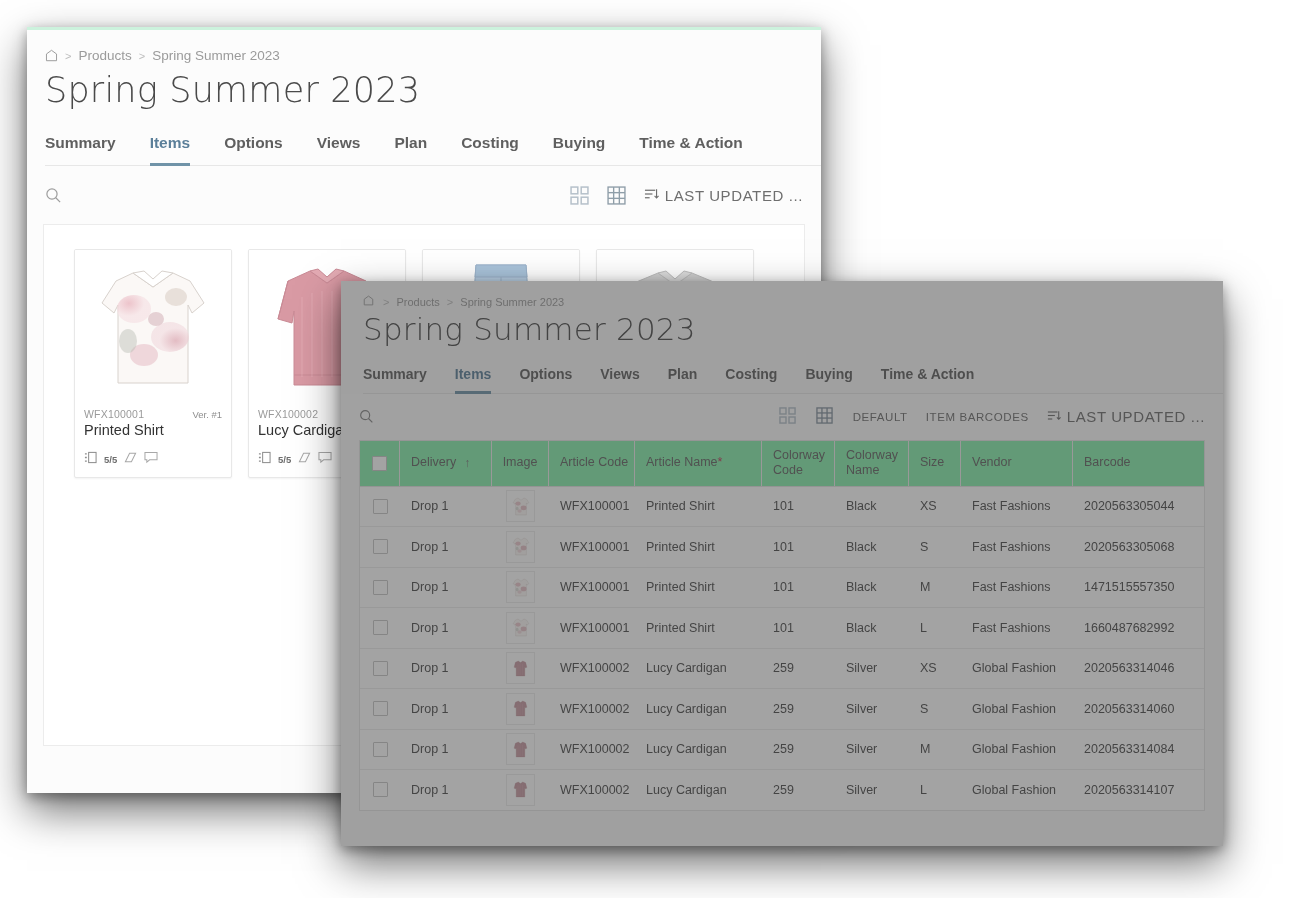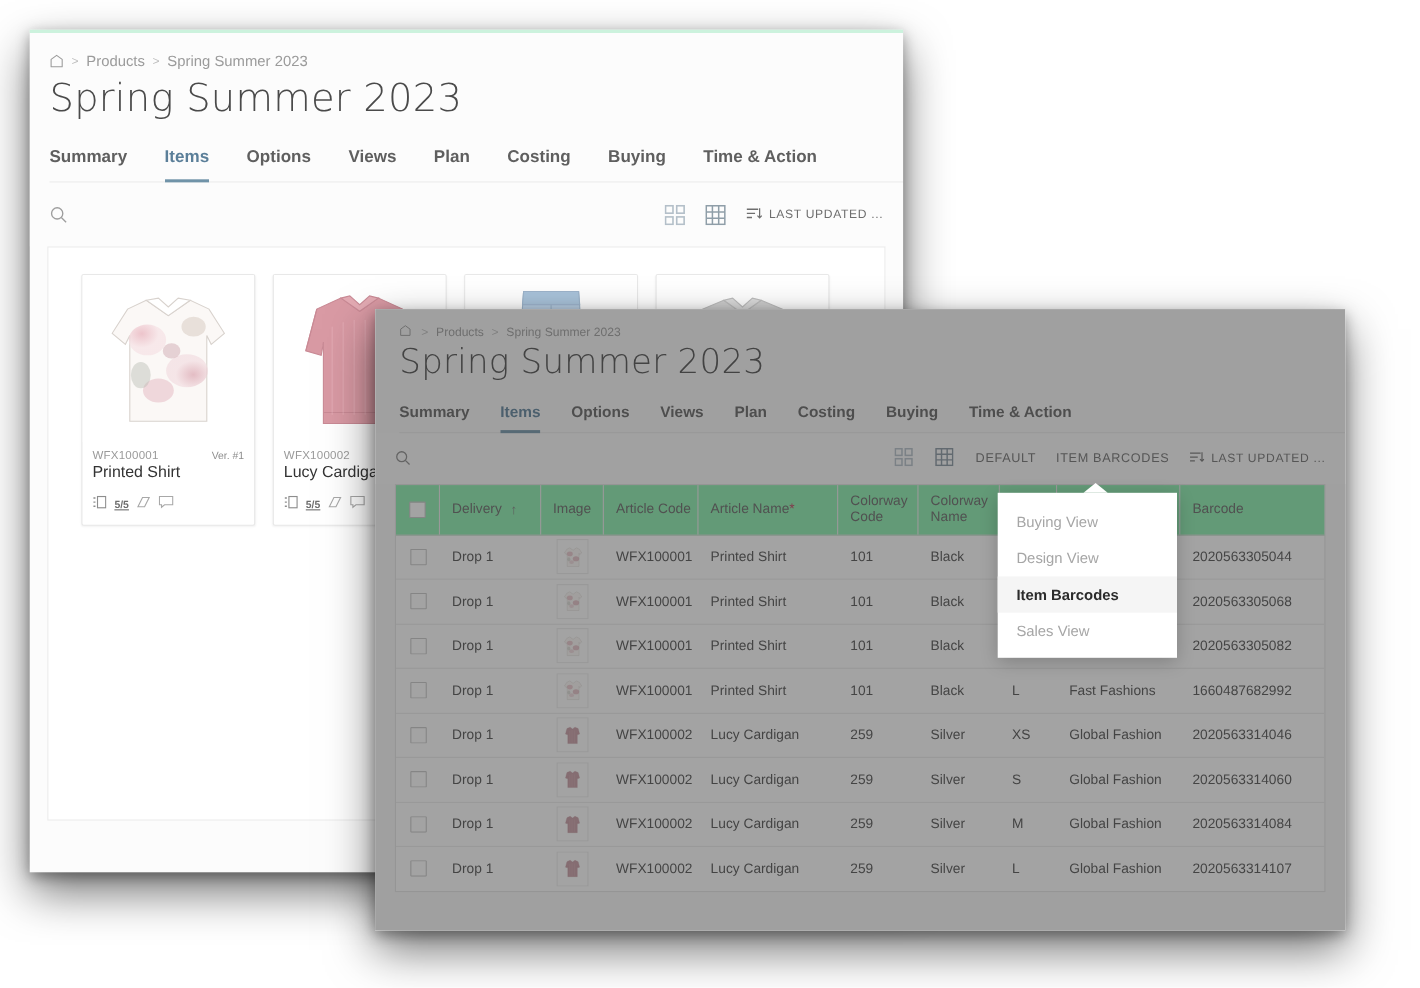--- a/index.html
+++ b/index.html
@@ -49,21 +49,21 @@
     height:58px;display:flex;align-items:center;padding:0 18px;position:relative;
     background:#fcfcfc;
   }
   .search-ico{width:17px;height:17px;opacity:.65;}
   .tb-right{margin-left:auto;display:flex;align-items:center;gap:18px;}
   .icon-btn{width:19px;height:19px;opacity:.55;cursor:pointer;}
   .icon-btn.on{opacity:.75;}
   .vtab{
     font-size:11.5px;letter-spacing:.6px;color:#6e6e6e;cursor:pointer;white-space:nowrap;
   }
-  .sortbox{display:flex;align-items:center;gap:6px;font-size:11px;letter-spacing:.6px;color:#6e6e6e;cursor:pointer;}
+  .sortbox{display:flex;align-items:center;gap:6px;font-size:15px;letter-spacing:.6px;color:#6e6e6e;cursor:pointer;}
 
   
   .grid-pane{
     margin:0 16px;background:#fff;border:1px solid #ececec;border-top:1px solid #ececec;
     height:520px;overflow:hidden;position:relative;
   }
   .cards{display:flex;flex-wrap:wrap;gap:16px;padding:24px 0 0 30px;}
   .card{
     width:156px;background:#fff;border:1px solid #e8e8e8;border-radius:2px;
     box-shadow:0 1px 2px rgba(0,0,0,.05);overflow:hidden;
@@ -72,21 +72,21 @@
     height:148px;display:flex;align-items:center;justify-content:center;background:#fff;
     padding:4px 0 0 0;
   }
   .card .thumb svg{display:block;}
   .card .meta{padding:6px 9px 9px 9px;}
   .card .row1{display:flex;align-items:baseline;}
   .card .sku{font-size:10.5px;color:#9a9a9a;letter-spacing:.2px;}
   .card .ver{margin-left:auto;font-size:9.5px;color:#8e8e8e;}
   .card .nm{font-size:14.5px;color:#333;margin-top:2px;white-space:nowrap;}
   .card .ficons{display:flex;align-items:center;gap:7px;margin-top:12px;color:#8d8d8d;}
-  .card .ficons .cnt{font-size:9.5px;color:#6e6e6e;font-weight:bold;text-decoration:underline;}
+  .card .ficons .cnt{font-size:9.5px;color:#6e6e6e;font-weight:bold;}
 
   
   #front-window{
     left:341px;top:281px;width:882px;height:565px;
     background:#fafafa;
   }
   #front-window .scrim{
     position:absolute;inset:0;background:rgba(60,60,60,.47);pointer-events:none;z-index:40;
   }
   #front-window .hdr{padding:14px 0 0 22px;background:#fafafa;}
@@ -542,21 +542,21 @@
                   <ellipse cx="40" cy="84" rx="9" ry="12" fill="#b8bdb4" opacity=".45"></ellipse>
                 </svg>
               </span>
             </div>
             <div class="td c-art">WFX100001</div>
             <div class="td c-nam">Printed Shirt</div>
             <div class="td c-cwc">101</div>
             <div class="td c-cwn">Black</div>
             <div class="td c-siz">M</div>
             <div class="td c-ven">Fast Fashions</div>
-            <div class="td c-bar">2020563305082</div>
+            <div class="td c-bar">1471515557350</div>
           </div>
           <div class="trow">
             <div class="td c-chk">
               <span class="chk"></span>
             </div>
             <div class="td c-del">Drop 1</div>
             <div class="td c-img">
               <span class="thumb-sm">
                 <svg width="20" height="23" viewBox="0 0 130 142">
                   <path d="M45 16 L28 24 L14 46 L26 56 L30 48 L30 126 L100 126 L100 48 L104 56 L116 46 L102 24 L85 16 L65 30 Z" fill="#fbf8f6" stroke="#cfc8c2" stroke-width="2"></path>
@@ -671,23 +671,17 @@
             <div class="td c-nam">Lucy Cardigan</div>
             <div class="td c-cwc">259</div>
             <div class="td c-cwn">Silver</div>
             <div class="td c-siz">L</div>
             <div class="td c-ven">Global Fashion</div>
             <div class="td c-bar">2020563314107</div>
           </div>
         </div>
     </div>
 
-    <div class="dropdown">
-      <div class="dd-item">Buying View</div>
-      <div class="dd-item">Design View</div>
-      <div class="dd-item sel">Item Barcodes</div>
-      <div class="dd-item">Sales View</div>
-    </div>
 
     <div class="scrim"></div>
   </div>
 
 </div>
 
 </body></html>

